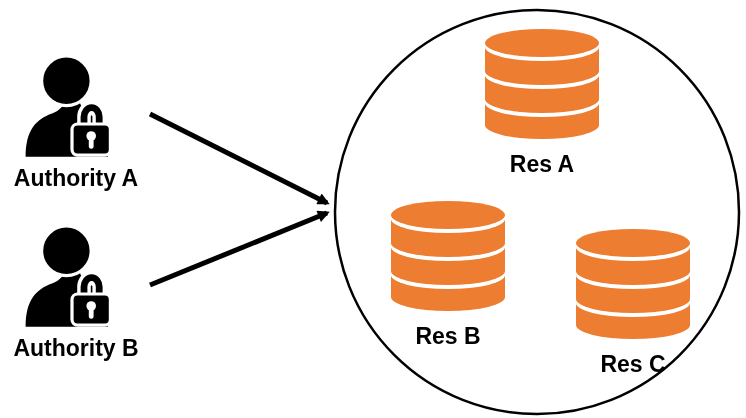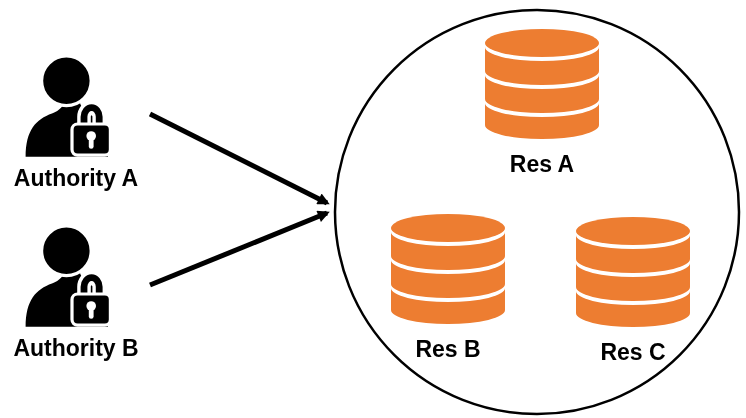--- a/index.html
+++ b/index.html
@@ -110,27 +110,27 @@
     <div class="label">Authority B</div>
   </div>
 
   <div class="node resource" style="left:482px; top:28px; width:120px">
     <svg width="120" height="116">
       <use href="#database" fill="#ED7D31"></use>
     </svg>
     <div class="label">Res A</div>
   </div>
 
-  <div class="node resource" style="left:388px; top:213px; width:120px">
+  <div class="node resource" style="left:388px; top:200px; width:120px">
     <svg width="120" height="116">
       <use href="#database" fill="#ED7D31"></use>
     </svg>
     <div class="label">Res B</div>
   </div>
 
-  <div class="node resource" style="left:573px; top:216px; width:120px">
+  <div class="node resource" style="left:573px; top:228px; width:120px">
     <svg width="120" height="116">
       <use href="#database" fill="#ED7D31"></use>
     </svg>
     <div class="label">Res C</div>
   </div>
 
 </div>
 
 </body></html>

